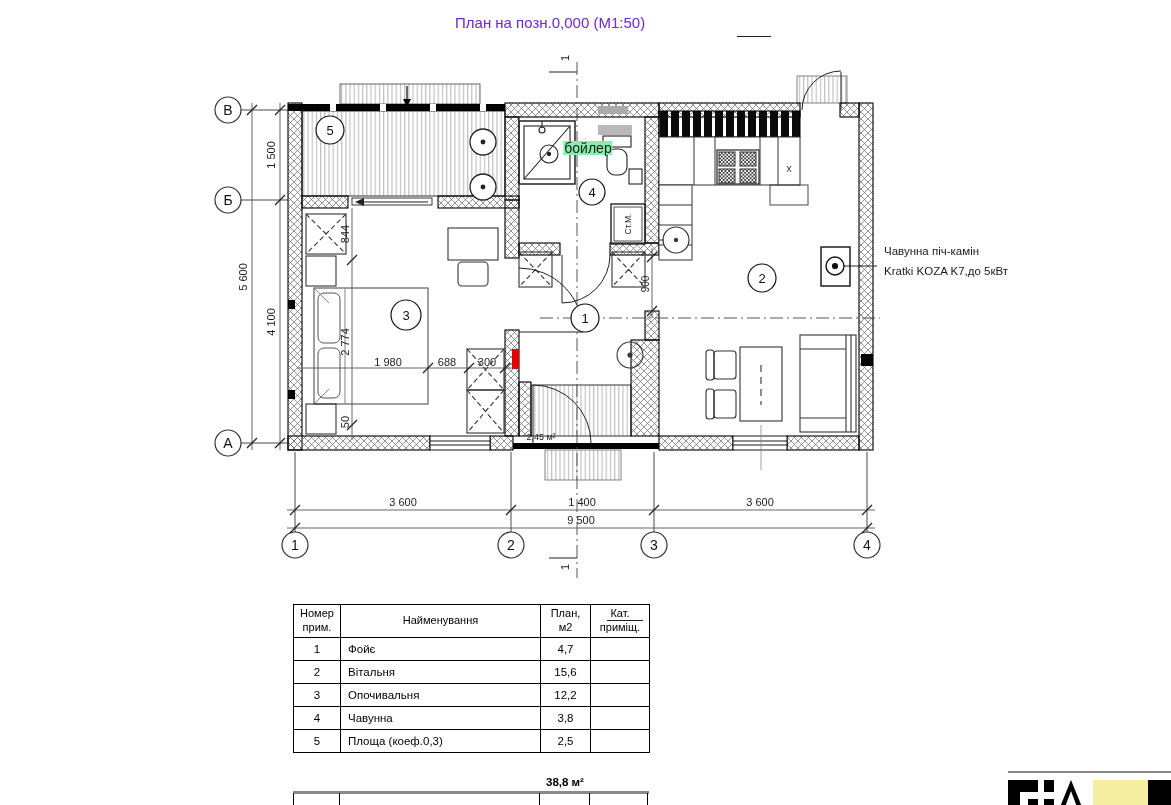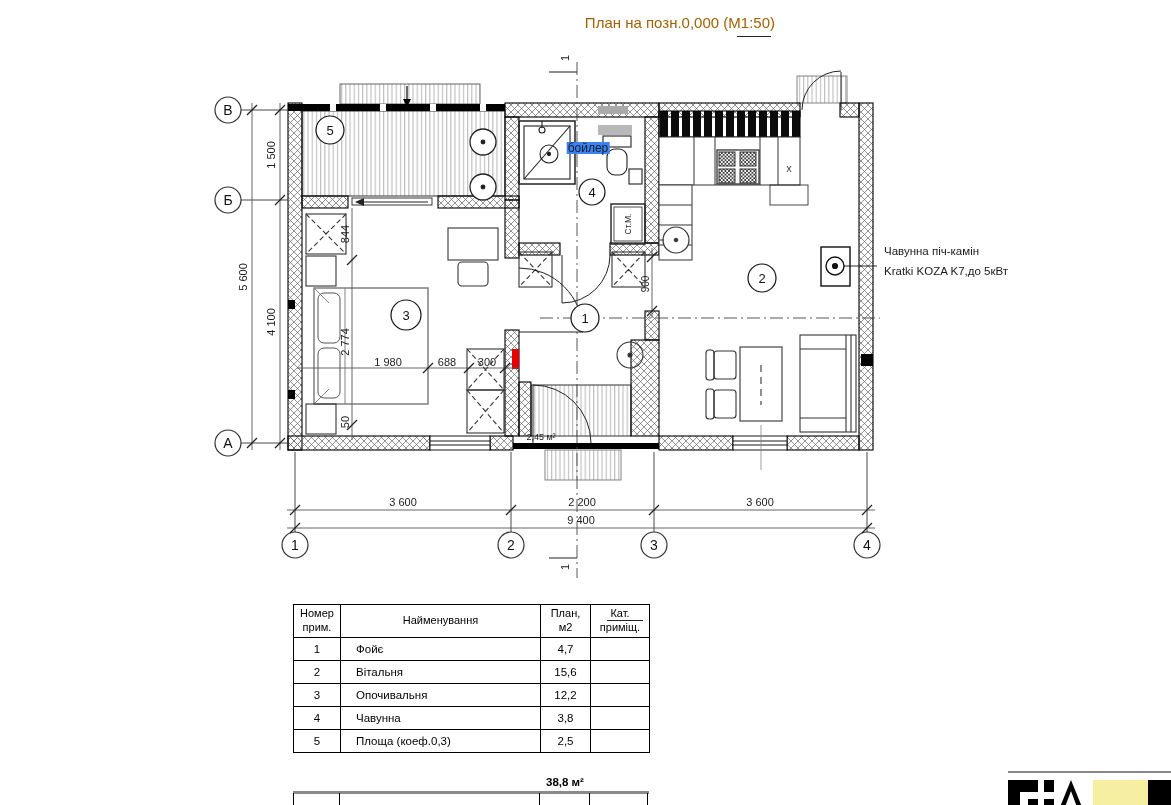--- a/index.html
+++ b/index.html
@@ -5,34 +5,34 @@
   html,body{margin:0;padding:0;background:#fff;}
   body{width:1171px;height:805px;position:relative;overflow:hidden;
        font-family:"Liberation Sans",sans-serif;color:#000;}
   svg{position:absolute;left:0;top:0;}
   .lbl{position:absolute;transform:translate(-50%,-50%);font-size:11px;color:#1c1c1c;
        white-space:nowrap;line-height:1;}
   .rot{transform:translate(-50%,-50%) rotate(-90deg);}
   .grid-lbl{font-size:14px;color:#111;}
   .room-num{font-size:13px;color:#111;}
   .small{font-size:9px;}
-  .tiny{font-size:12px;background:#3b82f6;padding:0 1px;}
+  .tiny{font-size:14px;background:#86efac;padding:0 1px;}
   .ann{position:absolute;font-size:11.5px;color:#1a1a1a;white-space:nowrap;line-height:1;text-align:center;}
-  .title{position:absolute;left:455px;top:14px;width:320px;text-align:right;
-         font-size:15px;color:#a16207;}
+  .title{position:absolute;left:455px;top:14px;width:320px;text-align:left;
+         font-size:15px;color:#6d28d9;}
   .uline{position:absolute;border-top:1.6px solid #222;}
   
   .twrap{position:absolute;left:293px;top:604px;width:357px;height:201px;}
   .ttitle{text-align:center;font-size:14.5px;height:22px;color:#111;}
   table{border-collapse:collapse;width:356px;table-layout:fixed;}
   th,td{border:1.4px solid #000;font-weight:normal;overflow:hidden;}
   th{font-size:11px;text-align:center;vertical-align:middle;height:30px;padding:1px 2px;line-height:1.25;}
   td{font-size:11.5px;height:22px;padding:0 2px;}
   td.c{text-align:center;}
-  td.nm{padding-left:15px;margin-left:27px;}
+  td.nm{padding-left:7px;margin-left:27px;}
   .totrow{position:absolute;left:240px;top:172px;width:64px;text-align:center;
           font-weight:bold;font-size:11.5px;}
   .graybar{position:absolute;left:0;top:187px;width:356px;height:3px;background:#8a8a8a;}
   .stub{position:absolute;top:189px;width:0;height:12px;border-left:1.5px solid #000;}
   
   .logo{position:absolute;left:1008px;top:771px;width:163px;height:34px;border-top:2px solid #888;}
   .logo div{position:absolute;}
 </style>
 </head>
 <body>
@@ -268,23 +268,23 @@
 <div class="lbl room-num" style="left:330px;top:130px">5</div>
 <div class="lbl room-num" style="left:592px;top:192px">4</div>
 <div class="lbl room-num" style="left:406px;top:315px">3</div>
 <div class="lbl room-num" style="left:585px;top:318px">1</div>
 <div class="lbl room-num" style="left:762px;top:278px">2</div>
 
 <div class="lbl rot" style="left:271px;top:155px">1 500</div>
 <div class="lbl rot" style="left:243px;top:277px">5 600</div>
 <div class="lbl rot" style="left:271px;top:322px">4 100</div>
 <div class="lbl" style="left:403px;top:502px">3 600</div>
-<div class="lbl" style="left:582px;top:502px">2 200</div>
+<div class="lbl" style="left:582px;top:502px">1 400</div>
 <div class="lbl" style="left:760px;top:502px">3 600</div>
-<div class="lbl" style="left:581px;top:520px">9 400</div>
+<div class="lbl" style="left:581px;top:520px">9 500</div>
 <div class="lbl rot" style="left:345px;top:234px">844</div>
 <div class="lbl rot" style="left:345px;top:342px">2 774</div>
 <div class="lbl rot" style="left:345px;top:422px">50</div>
 <div class="lbl" style="left:388px;top:362px">1 980</div>
 <div class="lbl" style="left:447px;top:362px">688</div>
 <div class="lbl" style="left:487px;top:362px">300</div>
 <div class="lbl rot" style="left:646px;top:284px;font-size:10px">900</div>
 <div class="lbl small" style="left:541px;top:437px">2,45 м²</div>
 
 <div class="lbl tiny" style="left:588px;top:148px">бойлер</div>

